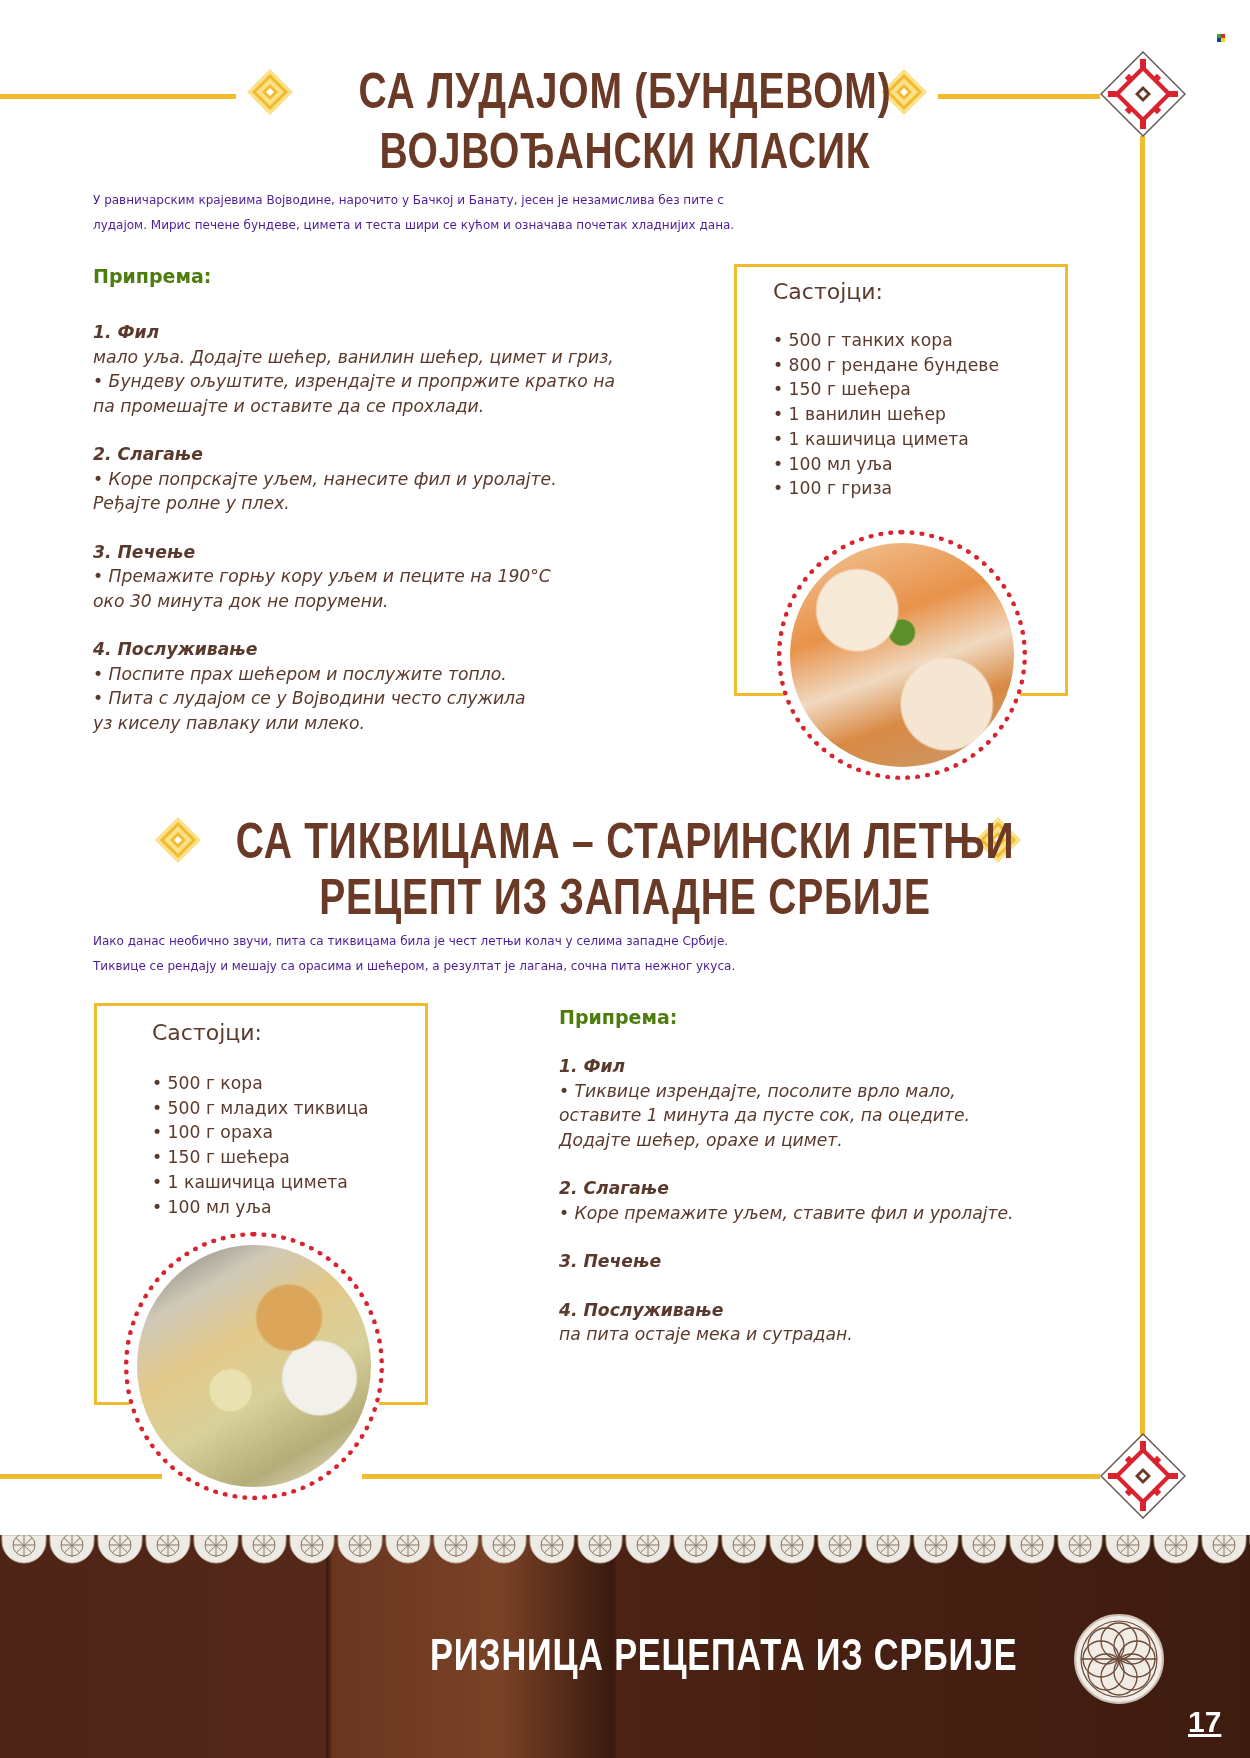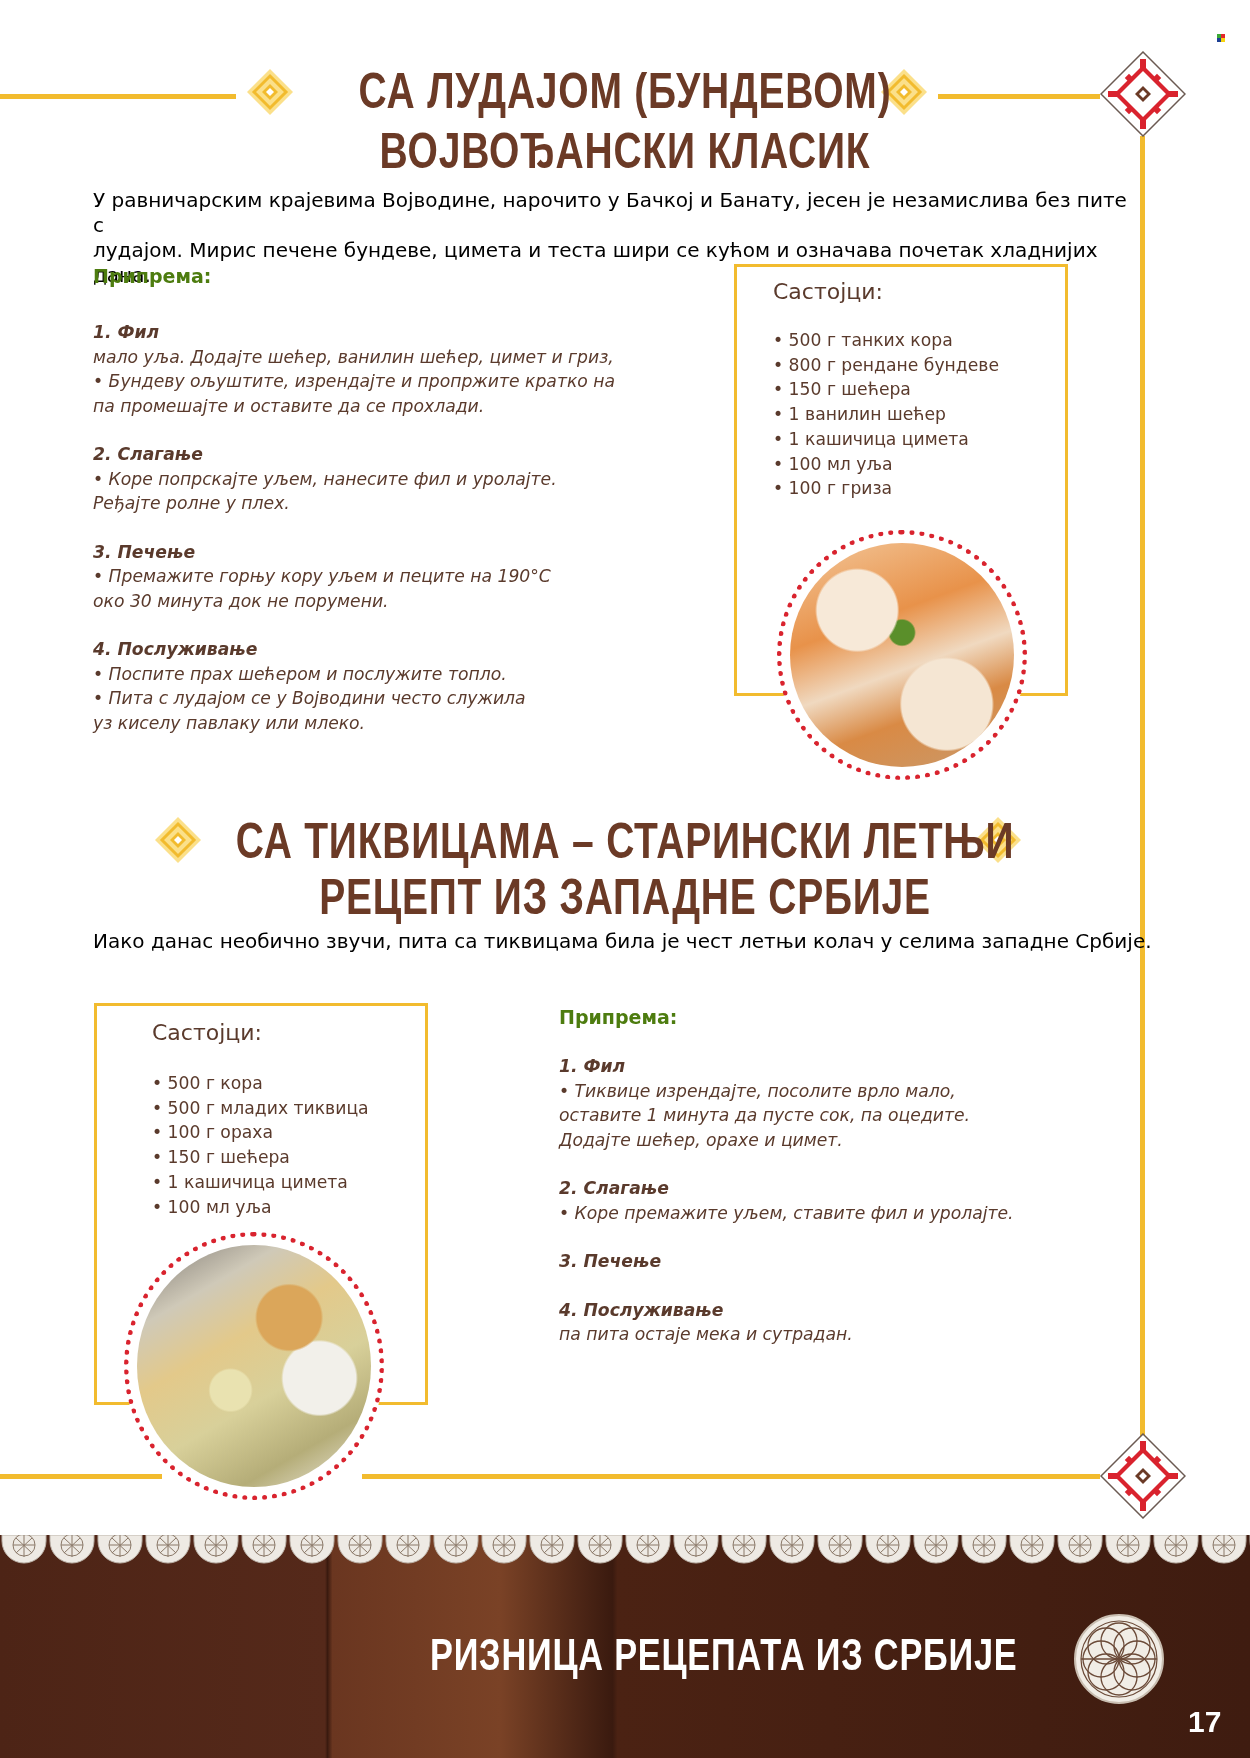--- a/index.html
+++ b/index.html
@@ -11,42 +11,42 @@
   .motif-gold { position: absolute; width: 48px; height: 48px; }
 
   .title { position: absolute; left: 0; width: 100%; text-align: center;
     font-family: "Liberation Sans", sans-serif; font-weight: bold; color: #6b3a26;
     letter-spacing: 1px; transform: scaleX(0.78); transform-origin: center; }
   .t1 { top: 62px; font-size: 50px; }
   .t2 { top: 122px; font-size: 50px; }
   .t3 { top: 812px; font-size: 50px; }
   .t4 { top: 868px; font-size: 50px; }
 
-  .intro { position: absolute; font-size: 20px; line-height: 25px; color: #000000; }
+  .intro { position: absolute; font-size: 12px; line-height: 25px; color: #4c1d95; }
   .h-prep { font-weight: bold; font-size: 19px; color: #4d7c0f; position: absolute; }
   .steps { position: absolute; font-size: 17.2px; line-height: 24.5px; color: #5a3a2c; }
   .step { margin-bottom: 24px; font-style: italic; }
   .step-title { font-weight: bold; }
 
   .ing-box { position: absolute; border: 3px solid #f2bb2e; background: transparent; }
   .ing-title { position: absolute; font-weight: normal; font-size: 22px; color: #5a3a2c; text-align: right; }
   .ing-list { position: absolute; list-style: none; font-size: 17.2px; line-height: 24.7px; color: #5a3a2c; }
   .ing-list li::before { content: "• "; }
 
   .photo { position: absolute; border-radius: 50%; background: #fff;
     border: 5px dotted #d9232e; padding: 8px; }
   .photo-inner { width: 100%; height: 100%; border-radius: 50%; overflow: hidden; position: relative; }
 
   .footer { position: absolute; left: 0; top: 1535px; width: 1250px; height: 223px;
     background: linear-gradient(90deg, #4d2416 0%, #55291a 26%, #3a1a0f 26.2%, #6a3620 26.6%, #7a4226 40%, #3a1a0f 49%, #4b2213 49.4%, #3f1c10 100%); }
   .lace { position: absolute; left: 0; top: 1535px; width: 1250px; height: 32px; overflow: hidden; }
   .footer-title { position: absolute; left: 430px; top: 1630px; font-family: "Liberation Sans", sans-serif;
     font-weight: bold; font-size: 44px; color: #ffffff; letter-spacing: 1px; transform: scaleX(0.78); transform-origin: left center; white-space: nowrap; }
   .page-num { position: absolute; left: 1188px; top: 1705px; font-family: "Liberation Sans", sans-serif;
-    font-weight: bold; font-size: 30px; color: #ffffff; }
+    font-weight: bold; font-size: 30px; color: #ffffff; text-decoration: underline; }
   .rosette { position: absolute; left: 1073px; top: 1613px; width: 92px; height: 92px; }
   .cmyk { position: absolute; left: 1217px; top: 34px; width: 8px; height: 8px; }
 </style>
 </head>
 <body>
 
 <svg class="cmyk" viewBox="0 0 8 8">
   <rect x="0" y="0" width="4" height="4" fill="#3aa935"></rect>
     <rect x="4" y="0" width="4" height="4" fill="#e3262b"></rect>
   <rect x="0" y="4" width="4" height="4" fill="#1c3f94"></rect>
@@ -166,20 +166,21 @@
 
 <div class="photo" style="left:777px;top:530px;width:250px;height:250px;">
   <div class="photo-inner" style="background: radial-gradient(circle at 30% 30%, #f7e9d8 0 18%, transparent 19%), radial-gradient(circle at 70% 72%, #f5e6d3 0 20%, transparent 21%), radial-gradient(circle at 50% 40%, #5a8f2a 0 7%, transparent 8%), linear-gradient(160deg, #f3c79a 0%, #e8924a 35%, #f0d9c0 55%, #d98a45 72%, #c99a6c 100%);"></div>
 </div>
 
 <div class="title t3">СА ТИКВИЦАМА – СТАРИНСКИ ЛЕТЊИ</div>
 <div class="title t4">РЕЦЕПТ ИЗ ЗАПАДНЕ СРБИЈЕ</div>
 
 <div class="intro" style="left:93px;top:929px;width:1060px;">
   <div>Иако данас необично звучи, пита са тиквицама била је чест летњи колач у селима западне Србије.</div>
+  <div>Тиквице се рендају и мешају са орасима и шећером, а резултат је лагана, сочна пита нежног укуса.</div>
 </div>
 
 <div class="ing-box" style="left:94px;top:1003px;width:334px;height:402px;"></div>
 <div class="ing-title" style="left:152px;top:1020px;">Састојци:</div>
 <ul class="ing-list" style="left:152px;top:1071px;">
   <li>500 г кора</li>
   <li>500 г младих тиквица</li>
   <li>100 г ораха</li>
   <li>150 г шећера</li>
   <li>1 кашичица цимета</li>

